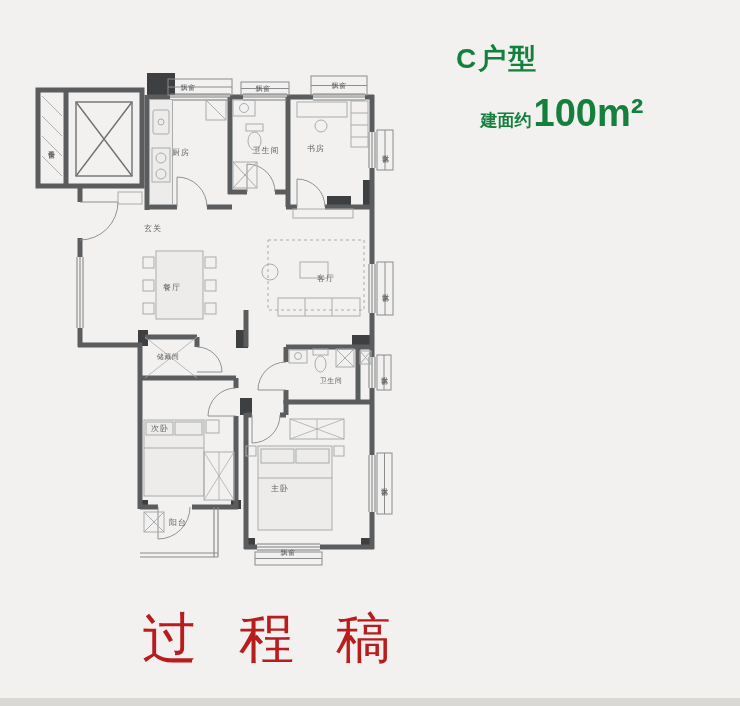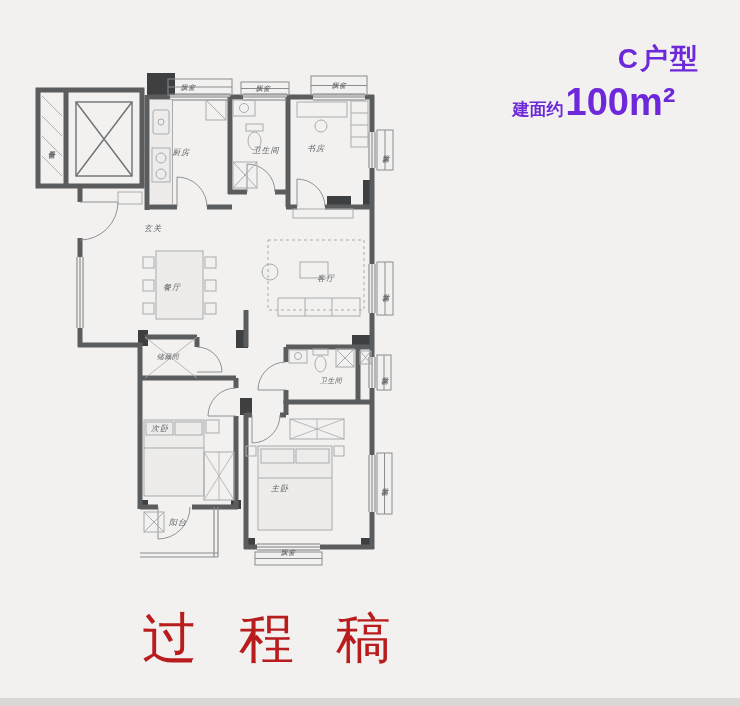--- a/index.html
+++ b/index.html
@@ -12,34 +12,33 @@
   }
   .plan-svg{position:absolute;left:0;top:0;}
   
   .lbl{
     position:absolute;
     transform:translate(-50%,-50%);
     font-size:8px;
     color:#5f6163;
     white-space:nowrap;
     letter-spacing:1px;
-    font-style:italic;
   }
   .lbl.sm{font-size:7px;letter-spacing:0.5px;}
   .lbl.v{writing-mode:vertical-rl;}
   
   .title-block{
-    position:absolute;left:488px;top:44px;width:212px;
-    text-align:right;color:#6d28d9;
+    position:absolute;left:456px;top:44px;width:212px;
+    text-align:left;color:#15803d;
   }
   .unit-title{
     font-size:28px;font-weight:bold;letter-spacing:2px;line-height:1.1;
   }
   .area-line{
-    margin-top:6px;display:flex;align-items:baseline;justify-content:center;gap:2px;
+    margin-top:17px;display:flex;align-items:baseline;justify-content:center;gap:2px;
     font-weight:bold;
   }
   .area-prefix{font-size:17px;}
   .area-value{font-size:38px;}
   
   .draft-watermark{
     position:absolute;left:142px;top:602px;
     font-family:"DejaVu Serif", serif;
     font-size:55px;color:#b91c1c;
     letter-spacing:42px;white-space:nowrap;

